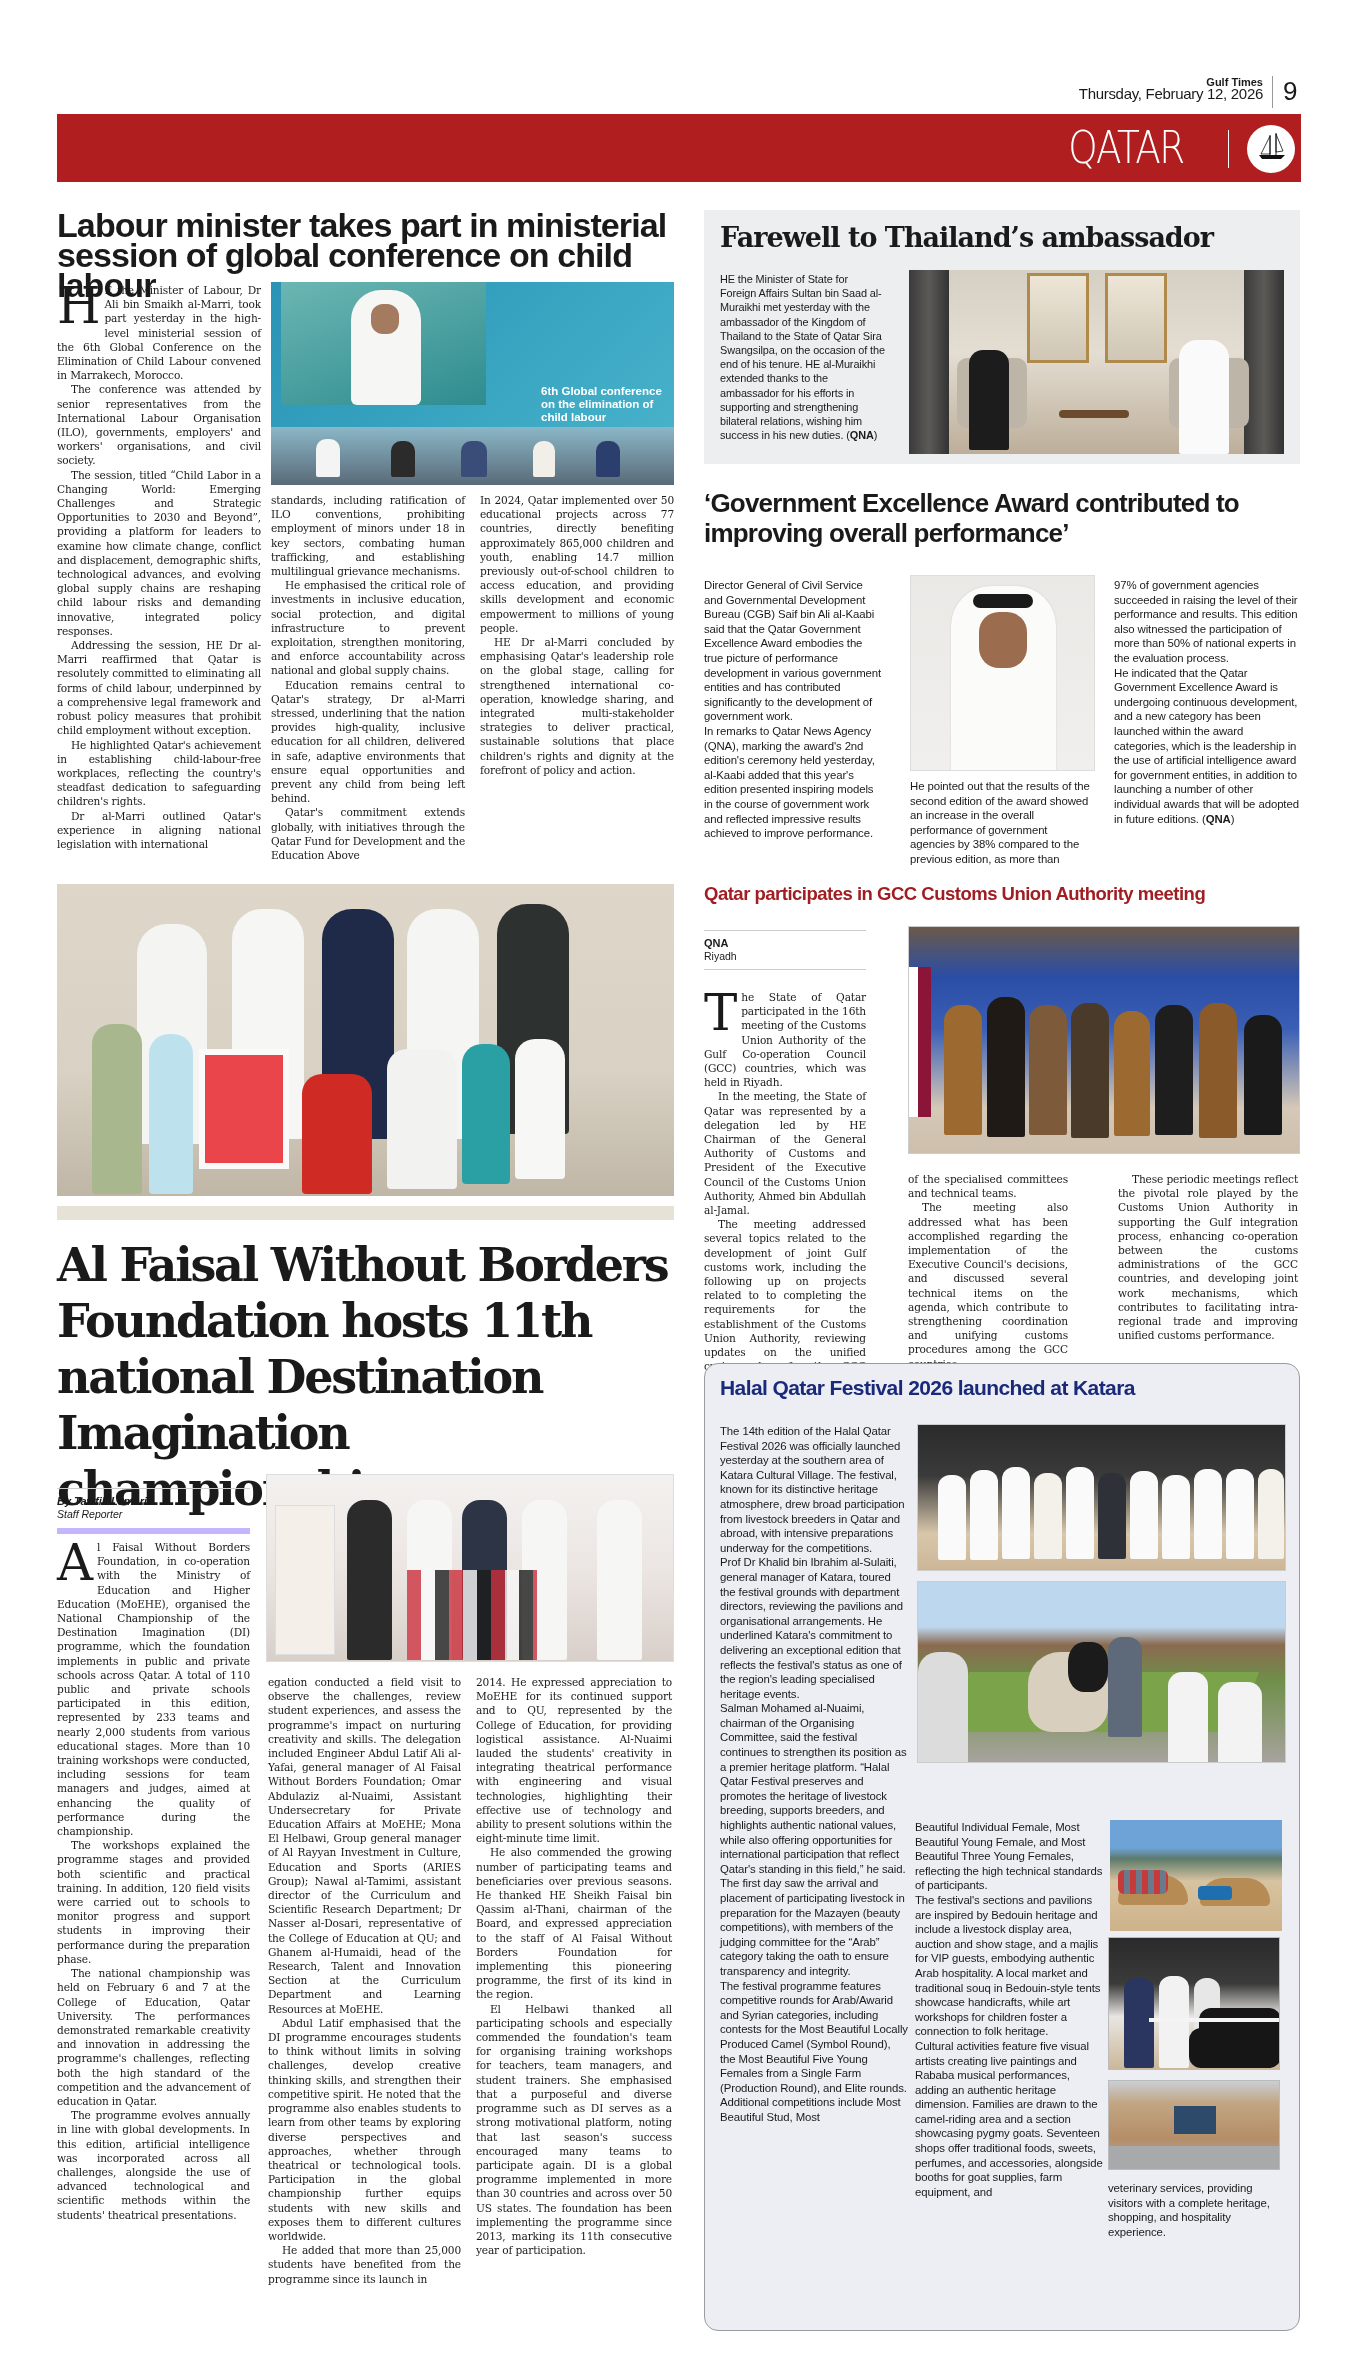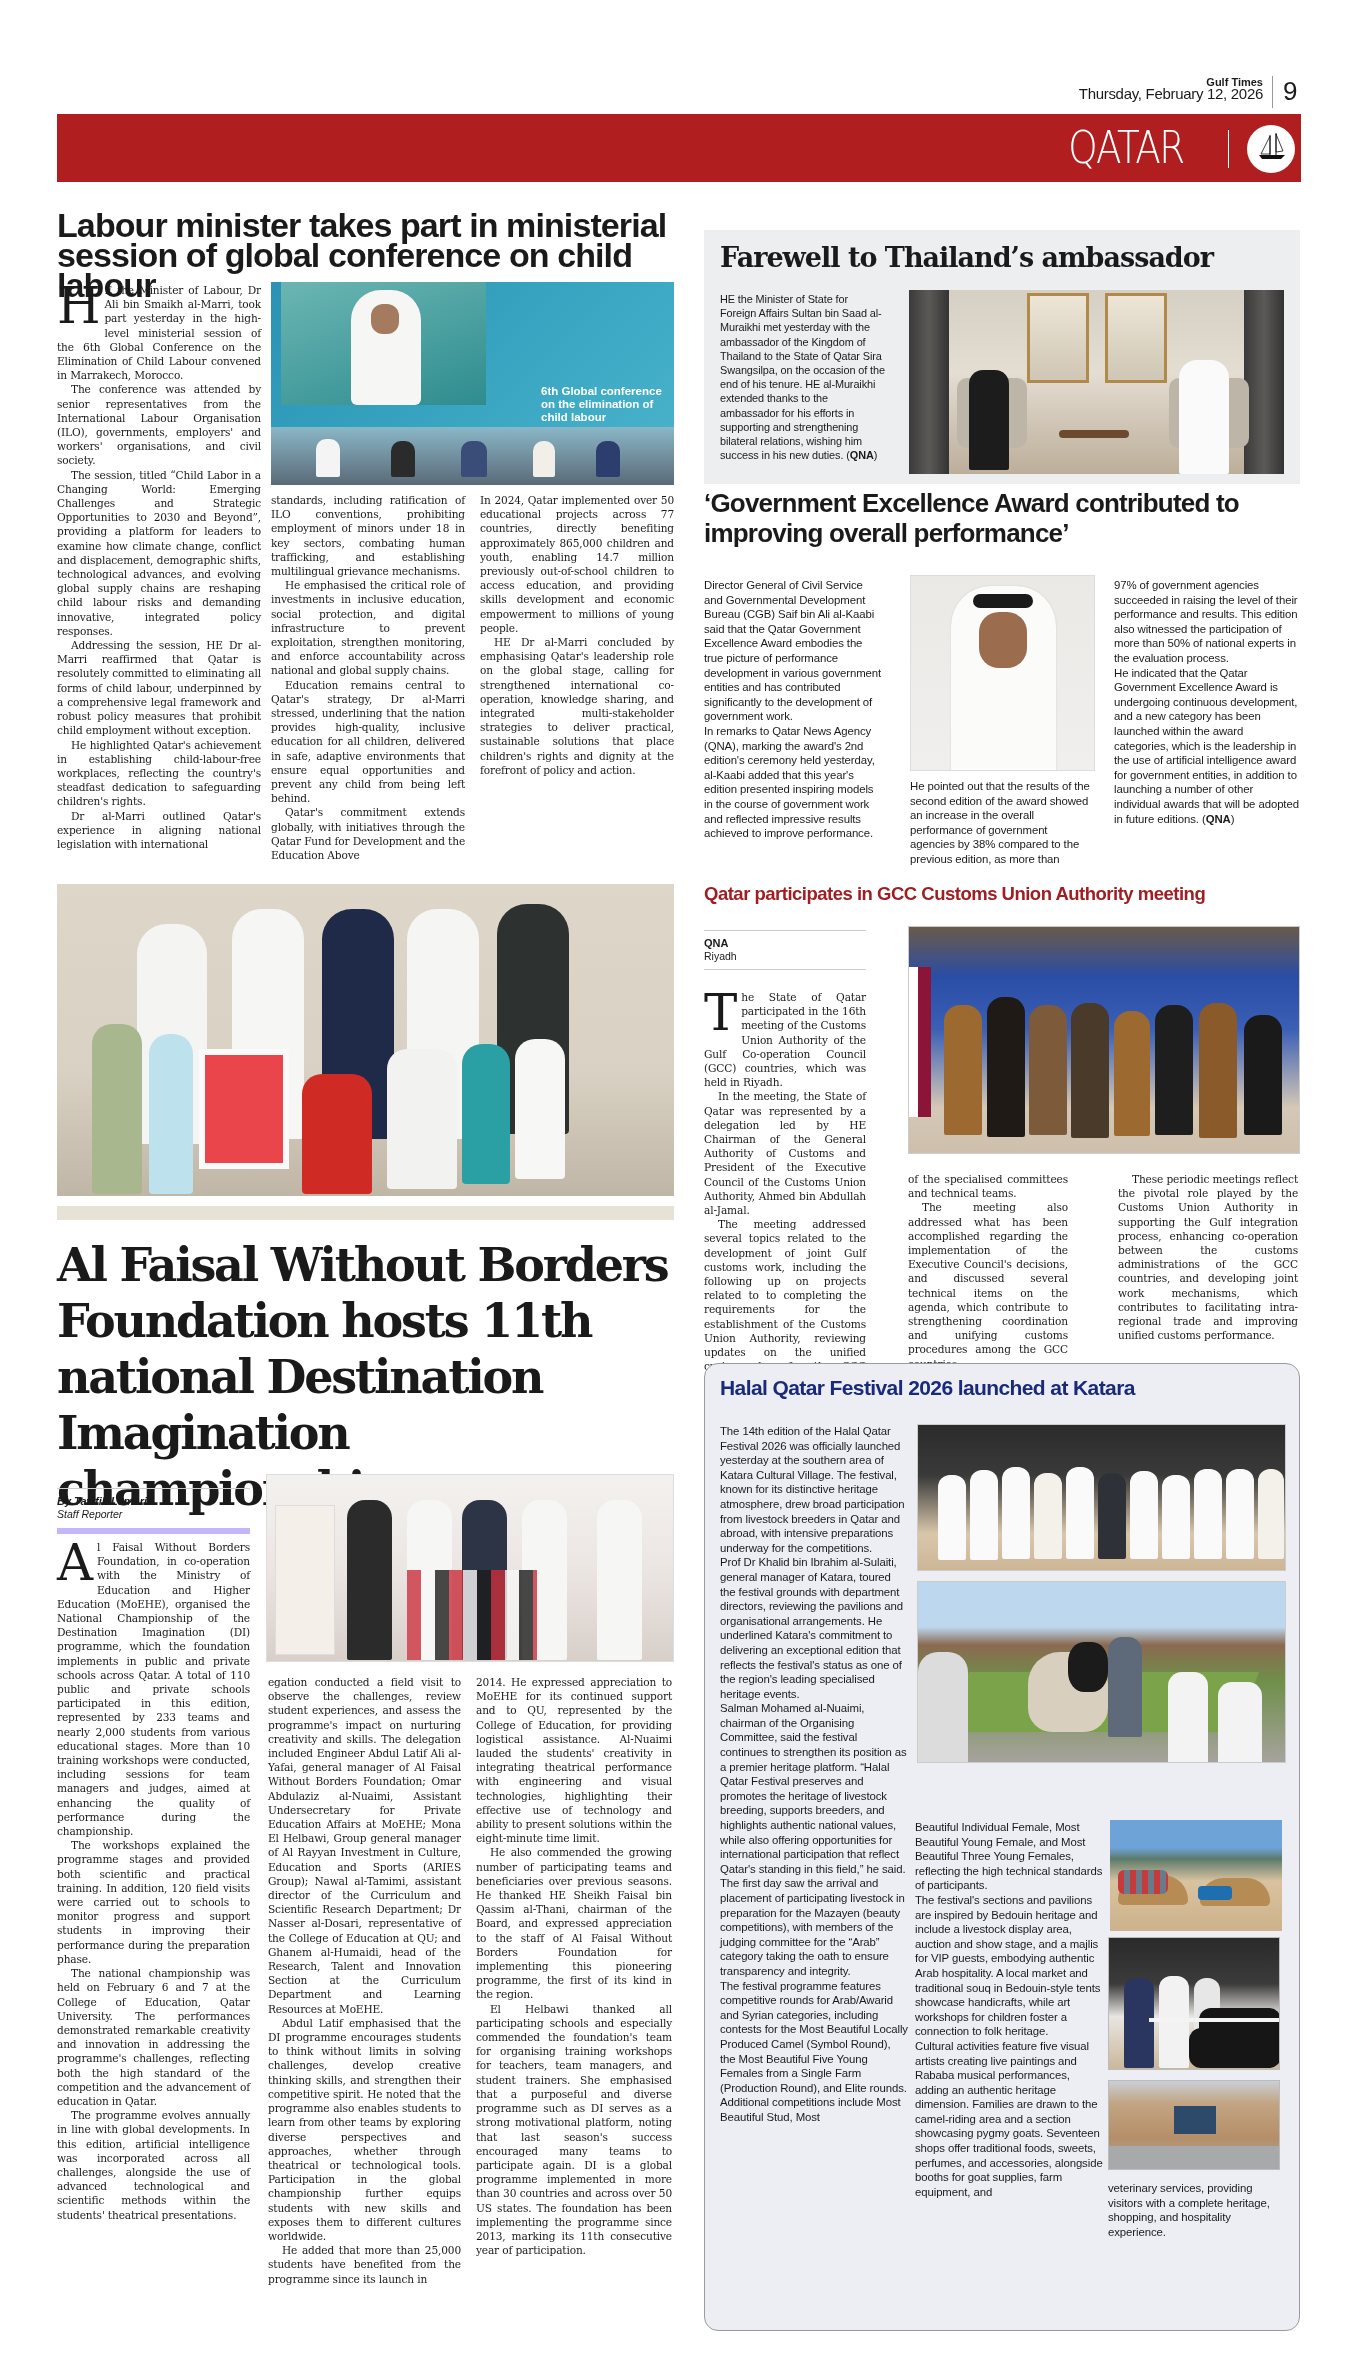--- a/index.html
+++ b/index.html
@@ -41,21 +41,21 @@
   .di-title { position: absolute; left: 57px; top: 1237px; width: 630px; font-family: "DejaVu Serif", serif; font-weight: bold; font-size: 46px; line-height: 56px; letter-spacing: -2.2px; }
   .byline { position: absolute; left: 57px; top: 1488px; width: 193px; border-top: 1px solid #ccc; border-bottom: 6px solid #c4b5fd; padding: 6px 0 8px; font-family: "Liberation Sans", sans-serif; font-style: italic; }
   .byline .name { font-size: 11px; font-weight: bold; line-height: 13px; }
   .byline .role { font-size: 10.5px; line-height: 12px; }
   .di-photo-mid { position: absolute; left: 266px; top: 1474px; width: 408px; height: 188px; background: linear-gradient(180deg,#f3f1ef 0%,#ece6e3 50%,#d8cfc9 100%); border: 1px solid #ddd; overflow: hidden; }
   .di-col1 { position: absolute; left: 57px; top: 1540px; width: 193px; }
   .di-col2 { position: absolute; left: 268px; top: 1675px; width: 193px; }
   .di-col3 { position: absolute; left: 476px; top: 1675px; width: 196px; }
 
   
-  .fw-box { position: absolute; left: 704px; top: 210px; width: 596px; height: 254px; background: #eceeef; margin-top: 20px; }
+  .fw-box { position: absolute; left: 704px; top: 210px; width: 596px; height: 254px; background: #eceeef; }
   .fw-title { position: absolute; left: 16px; top: 12px; font-family: "DejaVu Serif", serif; font-weight: bold; font-size: 27px; line-height: 32px; letter-spacing: -1px; }
   .fw-text { position: absolute; left: 16px; top: 62px; width: 165px; font-size: 10.9px; line-height: 14.2px; }
   .fw-photo { position: absolute; left: 205px; top: 60px; width: 375px; height: 184px; background: linear-gradient(180deg,#d6cfc4 0%,#e4ddd2 45%,#bcae9a 100%); overflow: hidden; }
   .fw-photo .frame { position: absolute; top: 3px; width: 62px; height: 90px; border: 3px solid #b08a4a; background: linear-gradient(#ede6d6,#cfc6b5); }
   .fw-photo .curtain { position: absolute; top: 0; width: 40px; height: 100%; background: linear-gradient(90deg,#3a3a3a,#5c5a57,#333); }
 
   
   .ge-title { position: absolute; left: 704px; top: 488px; width: 600px; font-family: "Liberation Sans", sans-serif; font-weight: bold; font-size: 26px; line-height: 30px; letter-spacing: -0.8px; }
   .ge-col1 { position: absolute; left: 704px; top: 578px; width: 180px; }
   .ge-photo { position: absolute; left: 910px; top: 575px; width: 185px; height: 196px; background: linear-gradient(180deg,#ebe9e6,#f0efed); border: 1px solid #ddd; overflow: hidden; }

